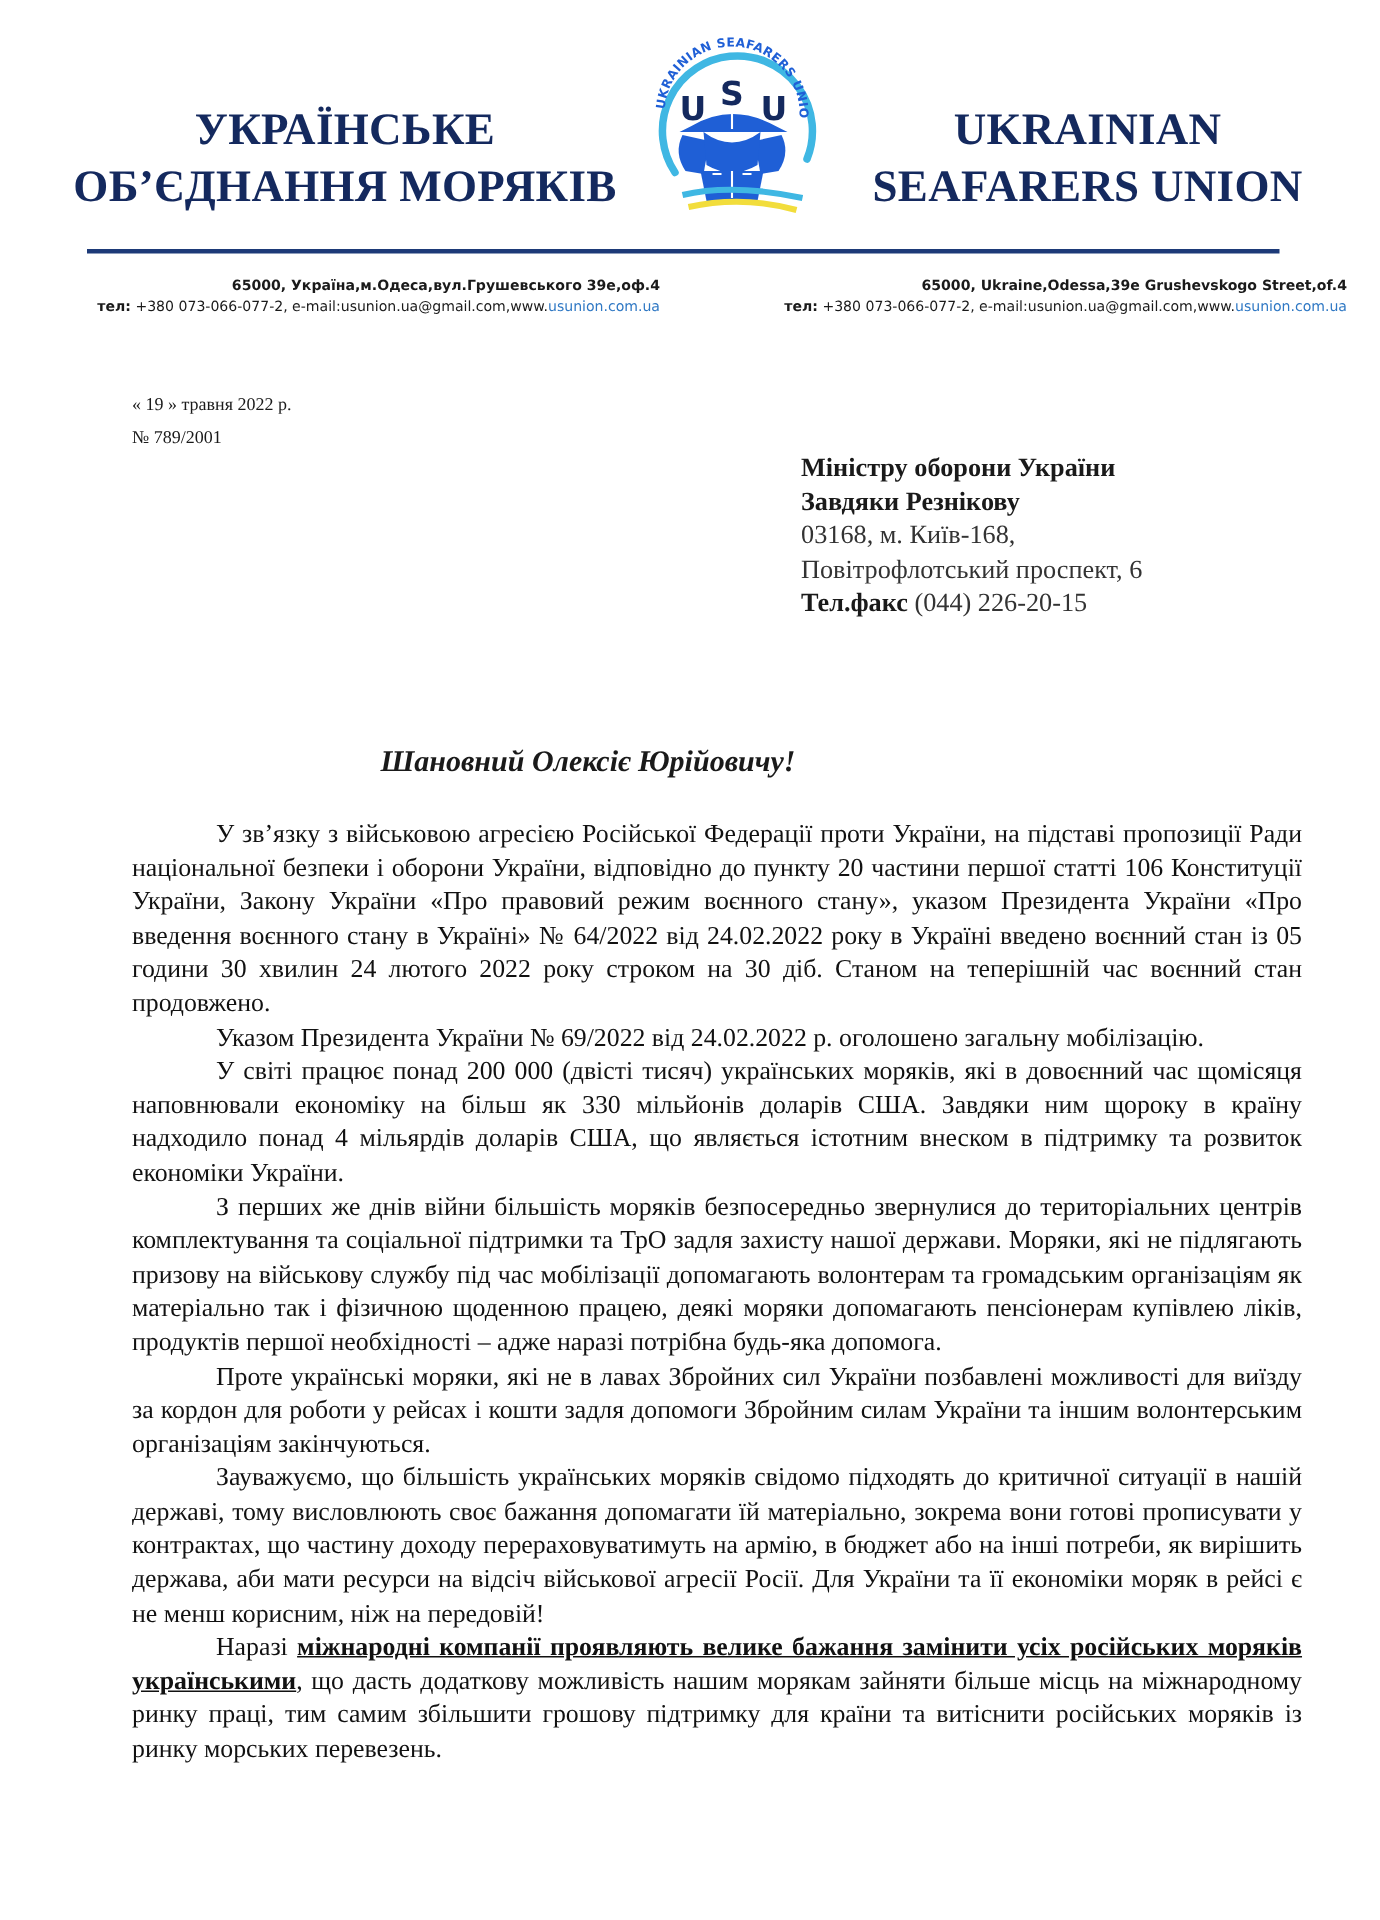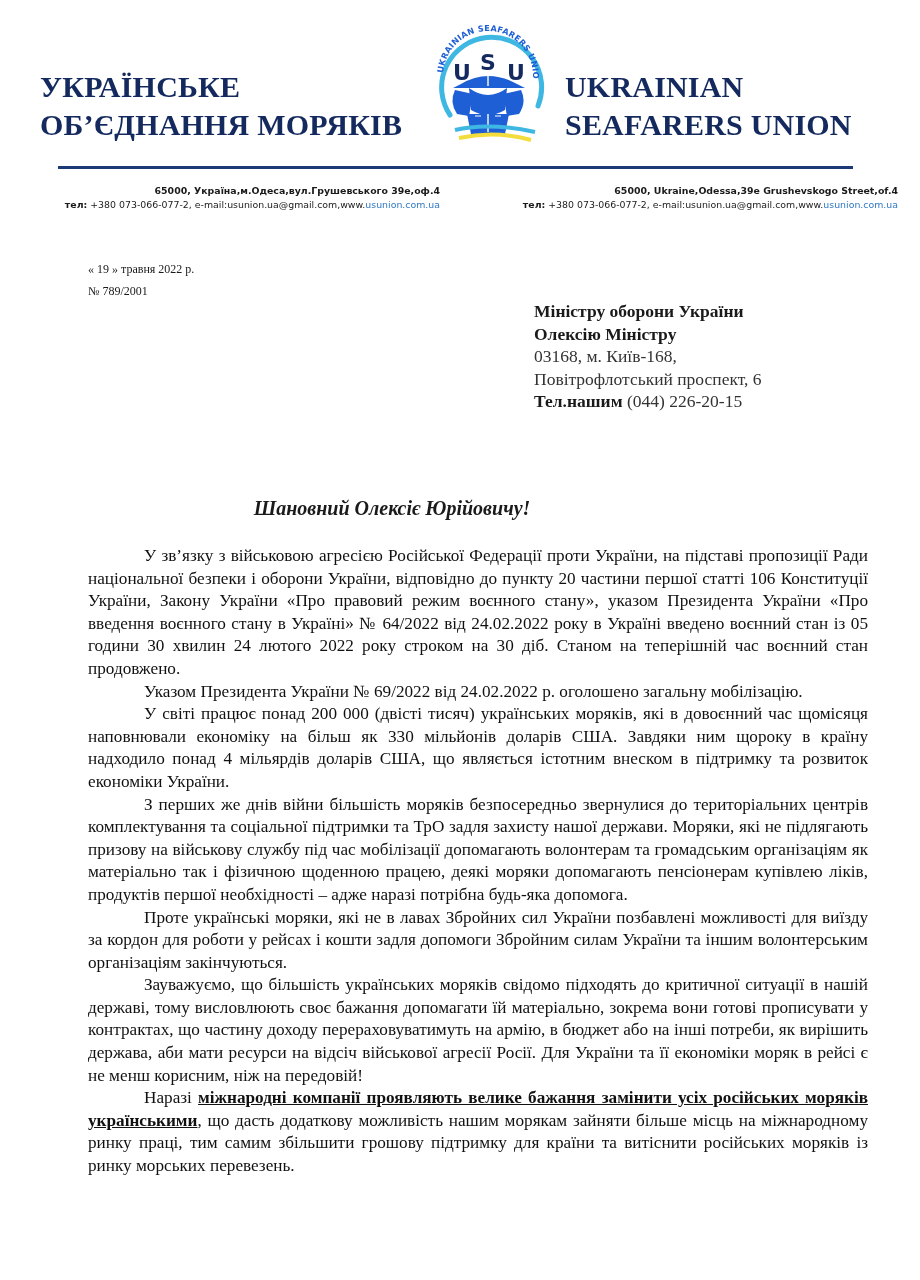--- a/index.html
+++ b/index.html
@@ -1,19 +1,19 @@
 <!DOCTYPE html>
 <html><head>
   <meta charset="utf-8">
   <style>
     html, body { margin: 0; padding: 0; background: #ffffff; }
     body { width: 920px; height: 1280px; position: relative; overflow: hidden; color: #1a1a1a; }
     .hdr-title {
       position: absolute; font-family: "Liberation Serif", serif; font-weight: bold;
-      color: #14295e; font-size: 30px; line-height: 38px; text-align: left; letter-spacing: 0.2px;
+      color: #14295e; font-size: 30px; line-height: 38px; text-align: center; letter-spacing: 0.2px;
     }
     #hdr-left { left: 40px; width: 380px; top: 68px; }
     #hdr-right { left: 565px; width: 320px; top: 68px; }
     .hdr-rule { position: absolute; top: 166px; height: 3px; background: #1d3a78; }
     #rule-left { left: 58px; width: 402px; }
     #rule-right { left: 460px; width: 393px; }
     .logo { position: absolute; left: 425px; top: 10px; width: 126px; height: 140px; }
     .addr {
       position: absolute; font-family: "DejaVu Sans", sans-serif; font-size: 9.4px; line-height: 14px;
       text-align: right; color: #1a1a1a; white-space: nowrap;
@@ -94,24 +94,24 @@
   <div><span class="lbl">тел:</span><span> +380 073-066-077-2, e-mail:usunion.ua@gmail.com,www.</span><span class="link">usunion.com.ua</span></div>
 </div>
 
 <div class="meta serif">
   <div>« 19 » травня 2022 р.</div>
   <div>№ 789/2001</div>
 </div>
 
 <div class="recipient serif">
   <div class="b">Міністру оборони України</div>
-  <div class="b">Олексію Міністру</div>
+  <div class="b">Завдяки Резнікову</div>
   <div class="gray">03168, м. Київ-168,</div>
   <div class="gray">Повітрофлотський проспект, 6</div>
-  <div><span class="b">Тел.нашим</span><span class="gray"> (044) 226-20-15</span></div>
+  <div><span class="b">Тел.факс</span><span class="gray"> (044) 226-20-15</span></div>
 </div>
 
 <div class="salutation serif">Шановний Олексіє Юрійовичу!</div>
 
 <div class="body-text serif">
   <p>У зв’язку з військовою агресією Російської Федерації проти України, на підставі пропозиції Ради національної безпеки і оборони України, відповідно до пункту 20 частини першої статті 106 Конституції України, Закону України «Про правовий режим воєнного стану», указом Президента України «Про введення воєнного стану в Україні» № 64/2022 від 24.02.2022 року в Україні введено воєнний стан із 05 години 30 хвилин 24 лютого 2022 року строком на 30 діб. Станом на теперішній час воєнний стан продовжено.</p>
   <p>Указом Президента України № 69/2022 від 24.02.2022 р. оголошено загальну мобілізацію.</p>
   <p>У світі працює понад 200 000 (двісті тисяч) українських моряків, які в довоєнний час щомісяця наповнювали економіку на більш як 330 мільйонів доларів США. Завдяки ним щороку в країну надходило понад 4 мільярдів доларів США, що являється істотним внеском в підтримку та розвиток економіки України.</p>
   <p>З перших же днів війни більшість моряків безпосередньо звернулися до територіальних центрів комплектування та соціальної підтримки  та ТрО задля захисту нашої держави. Моряки, які не підлягають призову на військову службу під час мобілізації допомагають волонтерам та громадським організаціям як матеріально так і фізичною щоденною працею, деякі моряки допомагають пенсіонерам купівлею ліків, продуктів першої необхідності – адже наразі потрібна будь-яка допомога.</p>
   <p>Проте українські моряки, які не в лавах Збройних сил України позбавлені можливості для виїзду за кордон для роботи у рейсах і кошти задля допомоги Збройним силам України та іншим волонтерським організаціям закінчуються.</p>

